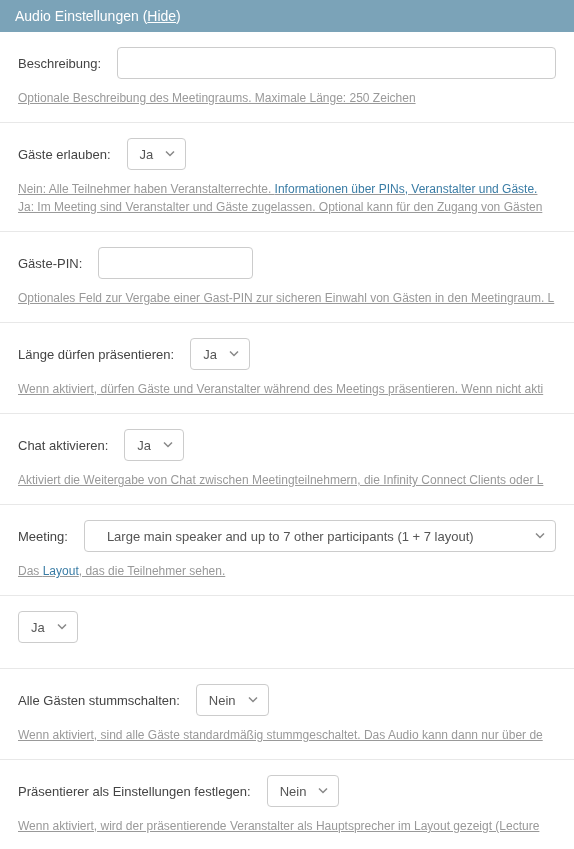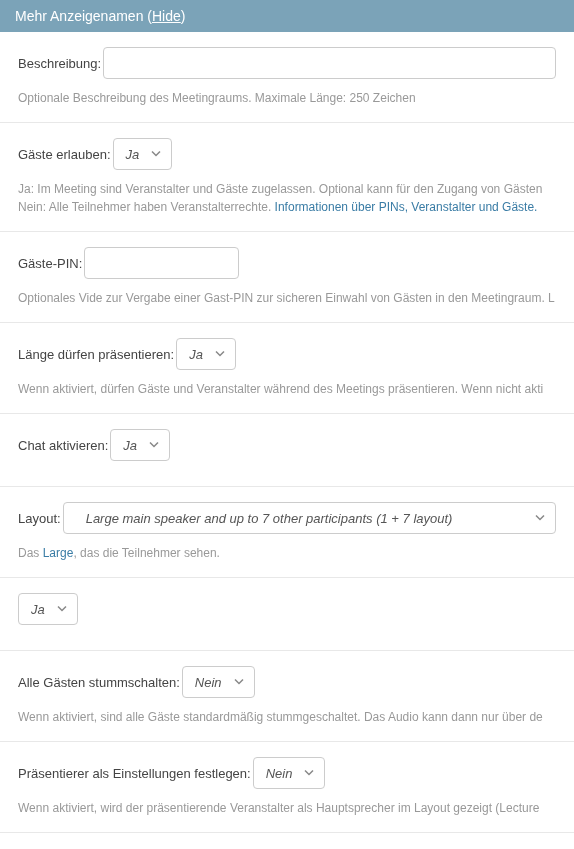--- a/index.html
+++ b/index.html
@@ -23,21 +23,21 @@
     .content {
       padding: 0;
     }
     .field-group {
       padding: 15px 18px;
       border-bottom: 1px solid #e8e8e8;
     }
     .field-row {
       display: flex;
       align-items: center;
-      gap: 2px;
+      gap: 16px;
       margin-bottom: 10px;
       flex-wrap: nowrap;
     }
     .field-label {
       color: #444;
       font-size: 13px;
       white-space: nowrap;
     }
     .text-input {
       border: 1px solid #ccc;
@@ -56,21 +56,20 @@
       border-radius: 4px;
       padding: 7px 32px 7px 12px;
       font-size: 13px;
       height: 32px;
       background: #fff;
       position: relative;
       display: inline-flex;
       align-items: center;
       cursor: pointer;
       white-space: nowrap;
-      font-style: italic;
     }
     .select-box .chevron {
       position: absolute;
       right: 10px;
       top: 50%;
       transform: translateY(-50%);
       pointer-events: none;
     }
     .chevron svg {
       width: 10px;
@@ -78,32 +77,33 @@
       stroke: #888;
       stroke-width: 1.5;
       fill: none;
     }
     .help-text {
       color: #999;
       font-size: 12px;
       line-height: 1.5;
       white-space: nowrap;
       overflow: hidden;
+      text-decoration: underline;
     }
     .link {
       color: #3a7ca5;
       cursor: pointer;
     }
     .w155 { width: 155px; }
   </style>
 </head>
 <body>
 
 <div class="header">
-  <span>Mehr Anzeigenamen (</span><a href="#">Hide</a><span>)</span>
+  <span>Audio Einstellungen (</span><a href="#">Hide</a><span>)</span>
 </div>
 
 <div class="content">
 
   <div class="field-group">
     <div class="field-row">
       <span class="field-label">Beschreibung:</span>
       <input type="text" class="text-input flex-fill" style="">
     </div>
     <div class="help-text">Optionale Beschreibung des Meetingraums. Maximale Länge: 250 Zeichen</div>
@@ -112,32 +112,32 @@
   <div class="field-group">
     <div class="field-row">
       <span class="field-label">Gäste erlauben:</span>
       <div class="select-box">
         <span>Ja</span>
         <span class="chevron"><svg viewBox="0 0 10 10">
               <polyline points="1,3 5,7 9,3"></polyline>
             </svg></span>
       </div>
     </div>
-    <div class="help-text">Ja: Im Meeting sind Veranstalter und Gäste zugelassen. Optional kann für den Zugang von Gästen</div>
     <div class="help-text">
       <span>Nein: Alle Teilnehmer haben Veranstalterrechte. </span><span class="link">Informationen über PINs, Veranstalter und Gäste.</span>
     </div>
+    <div class="help-text">Ja: Im Meeting sind Veranstalter und Gäste zugelassen. Optional kann für den Zugang von Gästen</div>
   </div>
 
   <div class="field-group">
     <div class="field-row">
       <span class="field-label">Gäste-PIN:</span>
       <input type="text" class="text-input w155" style="">
     </div>
-    <div class="help-text">Optionales Vide zur Vergabe einer Gast-PIN zur sicheren Einwahl von Gästen in den Meetingraum. L</div>
+    <div class="help-text">Optionales Feld zur Vergabe einer Gast-PIN zur sicheren Einwahl von Gästen in den Meetingraum. L</div>
   </div>
 
   <div class="field-group">
     <div class="field-row">
       <span class="field-label">Länge dürfen präsentieren:</span>
       <div class="select-box">
         <span>Ja</span>
         <span class="chevron"><svg viewBox="0 0 10 10">
               <polyline points="1,3 5,7 9,3"></polyline>
             </svg></span>
@@ -149,34 +149,35 @@
   <div class="field-group">
     <div class="field-row">
       <span class="field-label">Chat aktivieren:</span>
       <div class="select-box">
         <span>Ja</span>
         <span class="chevron"><svg viewBox="0 0 10 10">
               <polyline points="1,3 5,7 9,3"></polyline>
             </svg></span>
       </div>
     </div>
-  </div>
-
-  <div class="field-group">
-    <div class="field-row">
-      <span class="field-label">Layout:</span>
+    <div class="help-text">Aktiviert die Weitergabe von Chat zwischen Meetingteilnehmern, die Infinity Connect Clients oder L</div>
+  </div>
+
+  <div class="field-group">
+    <div class="field-row">
+      <span class="field-label">Meeting:</span>
       <div class="select-box" style="flex:1 1 auto;padding-left:22px;">
         <span>Large main speaker and up to 7 other participants (1 + 7 layout)</span>
         <span class="chevron"><svg viewBox="0 0 10 10">
               <polyline points="1,3 5,7 9,3"></polyline>
             </svg></span>
       </div>
     </div>
     <div class="help-text">
-      <span>Das </span><span class="link">Large</span><span>, das die Teilnehmer sehen.</span>
+      <span>Das </span><span class="link">Layout</span><span>, das die Teilnehmer sehen.</span>
     </div>
   </div>
 
   <div class="field-group">
     <div class="field-row">
       <div class="select-box">
         <span>Ja</span>
         <span class="chevron"><svg viewBox="0 0 10 10">
               <polyline points="1,3 5,7 9,3"></polyline>
             </svg></span>

